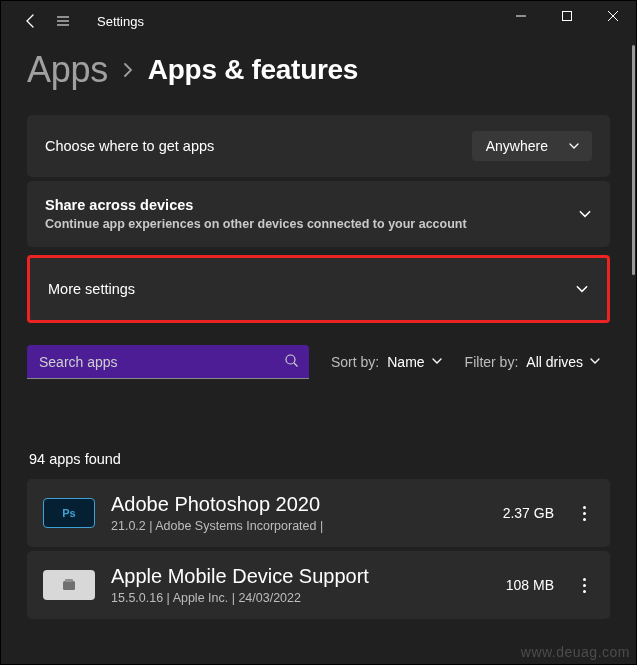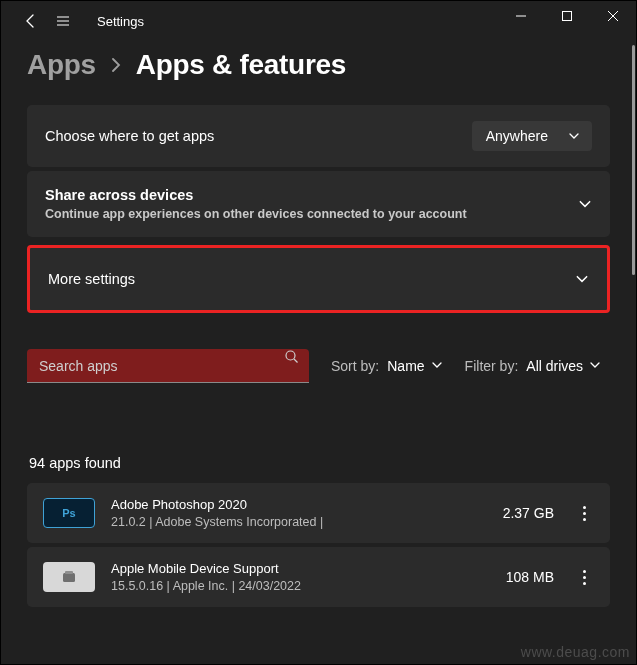--- a/index.html
+++ b/index.html
@@ -26,21 +26,21 @@
     color: #ffffff;
   }
   .tb-title { margin-left: 18px; font-size: 13px; color: #ffffff; font-weight: 500; }
   .win-controls {
     position: absolute; top: 0; right: 0;
     display: flex;
   }
   .win-btn { width: 46px; height: 30px; display:flex; align-items:center; justify-content:center; color:#fff; }
   .content { padding: 0 26px 0 26px; }
   .breadcrumb { display:flex; align-items:center; gap:14px; margin-top: 8px; margin-bottom: 24px;}
-  .bc-apps { font-size: 28px; font-weight: 700; color: #a0a0a0; letter-spacing: -0.3px;}
+  .bc-apps { font-size: 36px; font-weight: 400; color: #a0a0a0; letter-spacing: -0.3px;}
   .bc-sep svg { display:block; }
   .bc-current { font-size: 28px; font-weight: 600; color: #ffffff; letter-spacing: -0.3px;}
   .card {
     background: #2b2b2b;
     border-radius: 5px;
     padding: 16px 18px;
     display:flex;
     align-items:center;
     justify-content:space-between;
     margin-bottom: 4px;
@@ -53,30 +53,30 @@
     display:flex; align-items:center; gap:20px;
     padding: 7px 12px 7px 14px;
     font-size:14px;
   }
   .chev { display:flex; align-items:center; }
   .highlight-card {
     border: 3px solid #eb2323;
     border-radius: 4px;
     padding: 23px 18px;
     margin-top: 8px;
-    margin-bottom: 36px;
+    margin-bottom: 22px;
     display:flex; align-items:center; justify-content:space-between;
     background: #2b2b2b;
   }
   .section-heading { font-size: 15px; font-weight: 600; margin-left: 2px; margin-bottom: 14px; }
   .search-row { display:flex; align-items:center; gap: 22px; margin-bottom: 10px;}
   .searchbox {
-    background:#7f1d1d; border-bottom:1px solid #8a8a8a; border-radius:4px 4px 0 0;
+    background:#4c1d95; border-bottom:1px solid #8a8a8a; border-radius:4px 4px 0 0;
     width: 282px; height: 34px;
-    display:flex; padding: 0 10px 0 12px;
+    display:flex; align-items:center; padding: 0 10px 0 12px;
   }
   .searchbox input {
     flex:1; background:transparent; border:none; outline:none;
     color:#d4d4d4; font-size:14px; font-family:inherit;
   }
   .searchbox input::placeholder { color:#cfcfcf; }
   .sort-filter { display:flex; align-items:center; gap:22px; font-size:14px; }
   .sf-label { color:#bdbdbd; }
   .sf-val { color:#ffffff; margin-left:2px; }
   .sf-group { display:flex; align-items:center; gap:6px; }
@@ -88,21 +88,21 @@
     margin-bottom: 4px;
   }
   .app-icon {
     width: 52px; height: 30px; border-radius:4px;
     display:flex; align-items:center; justify-content:center;
     margin-right: 16px; flex-shrink:0;
   }
   .ps-icon { border:1.5px solid #3fa2d6; background:#062033; color:#3fa2d6; font-size:11px; font-weight:600;}
   .apple-icon { background:#d8d8d8; border-radius:4px;}
   .app-text { flex:1; }
-  .app-name { font-size:13px; color:#ffffff; }
+  .app-name { font-size:20px; color:#ffffff; }
   .app-meta { font-size:12.5px; color:#bdbdbd; margin-top:3px; }
   .app-size { font-size:14px; color:#ffffff; margin-right: 18px; }
   .more-btn { width:24px; display:flex; flex-direction:column; align-items:center; gap:3px;}
   .dot { width:3px; height:3px; background:#ffffff; border-radius:50%; }
   .scroll-thumb {
     position:absolute; right:1px; top:44px; width:3px; height: 230px;
     background:#9a9a9a; border-radius:2px;
   }
   .watermark { position:absolute; right:6px; bottom:4px; font-size:14px; color:#4c4c4c; letter-spacing:0.5px;}
 </style>

